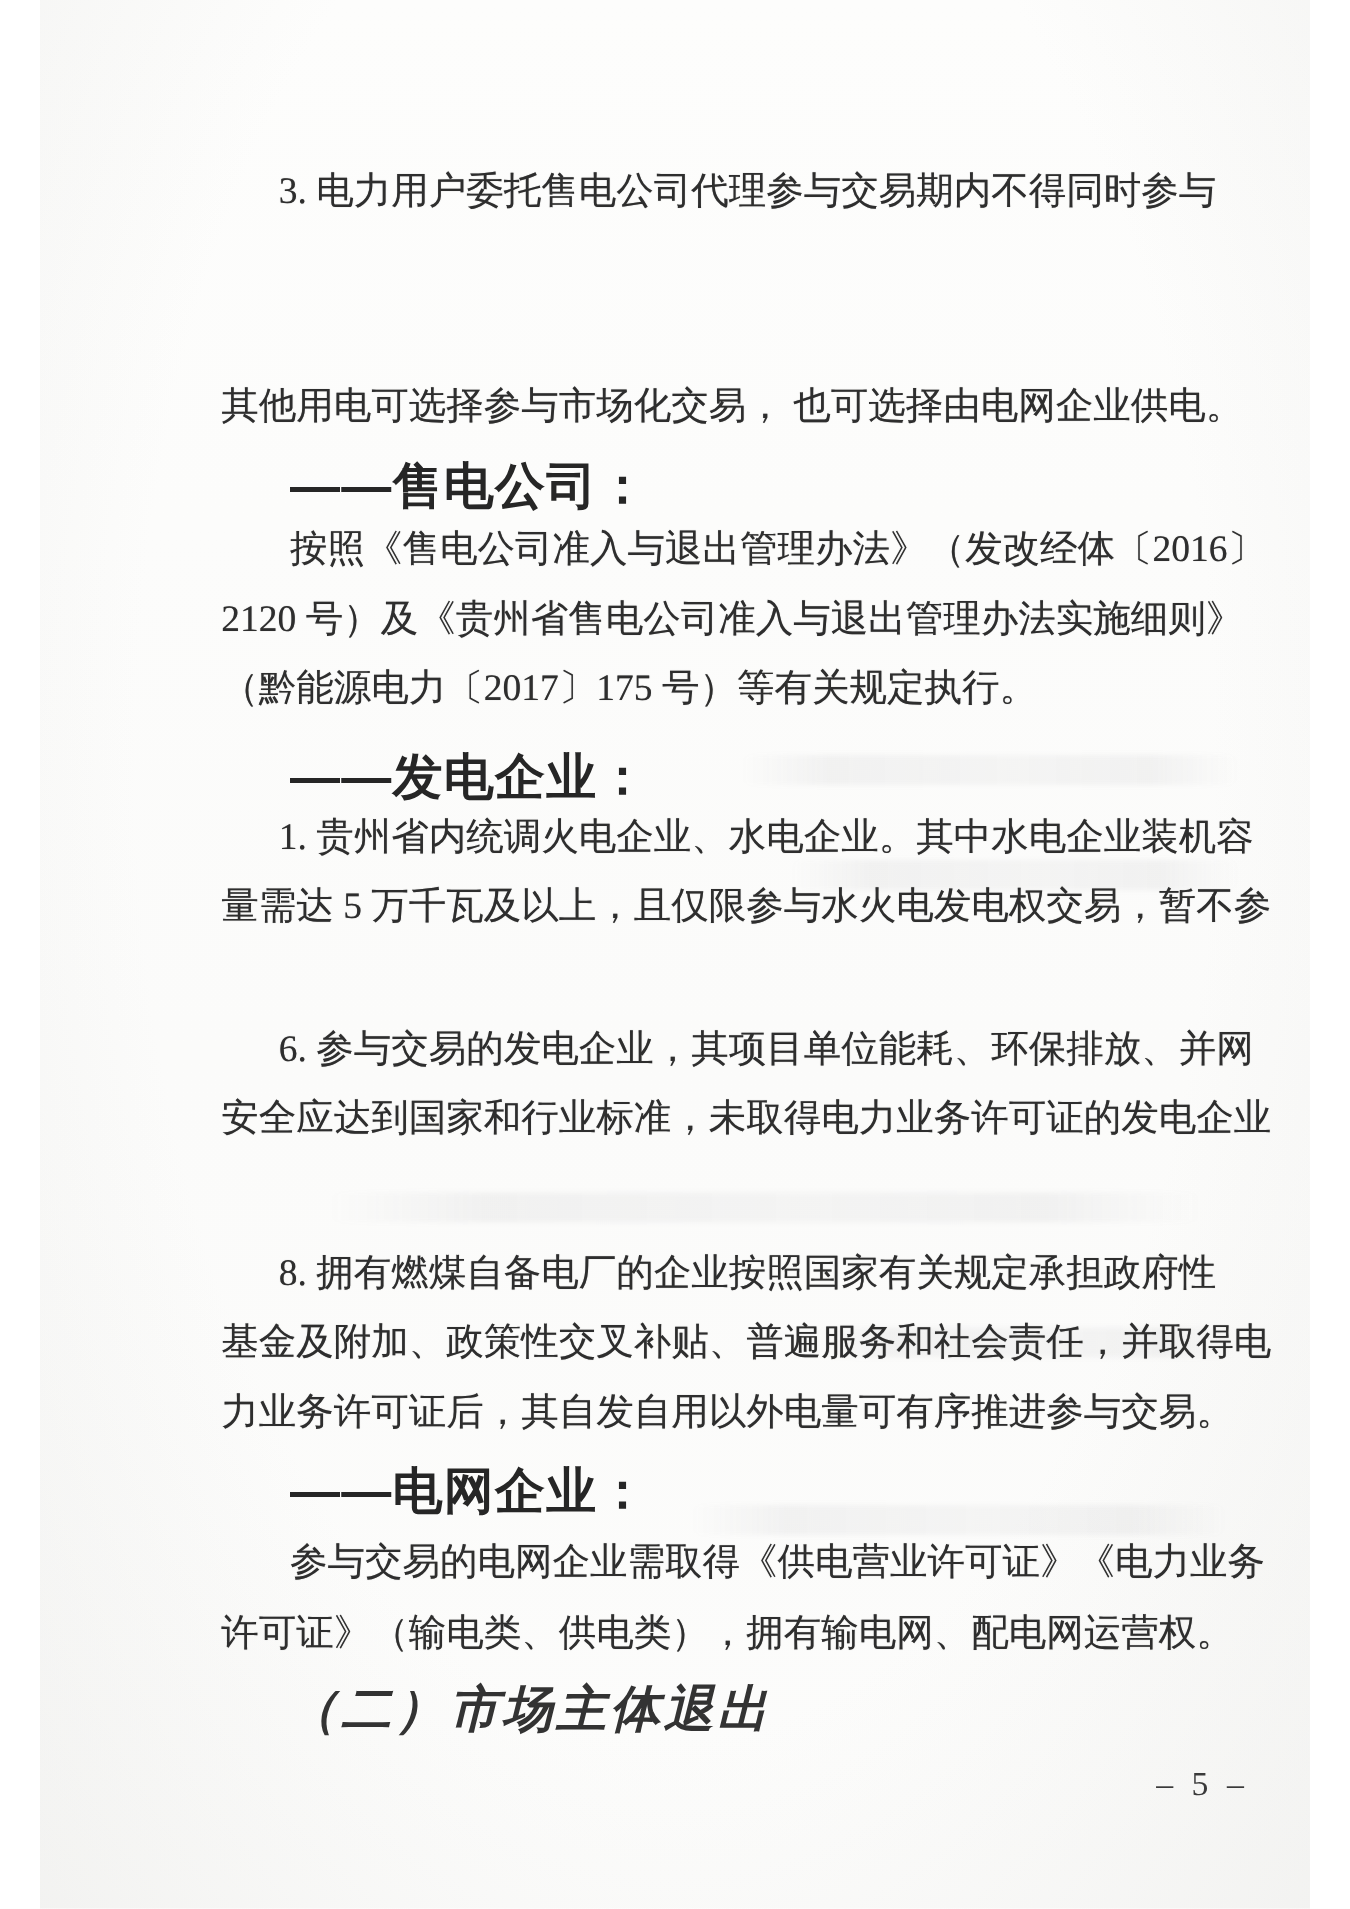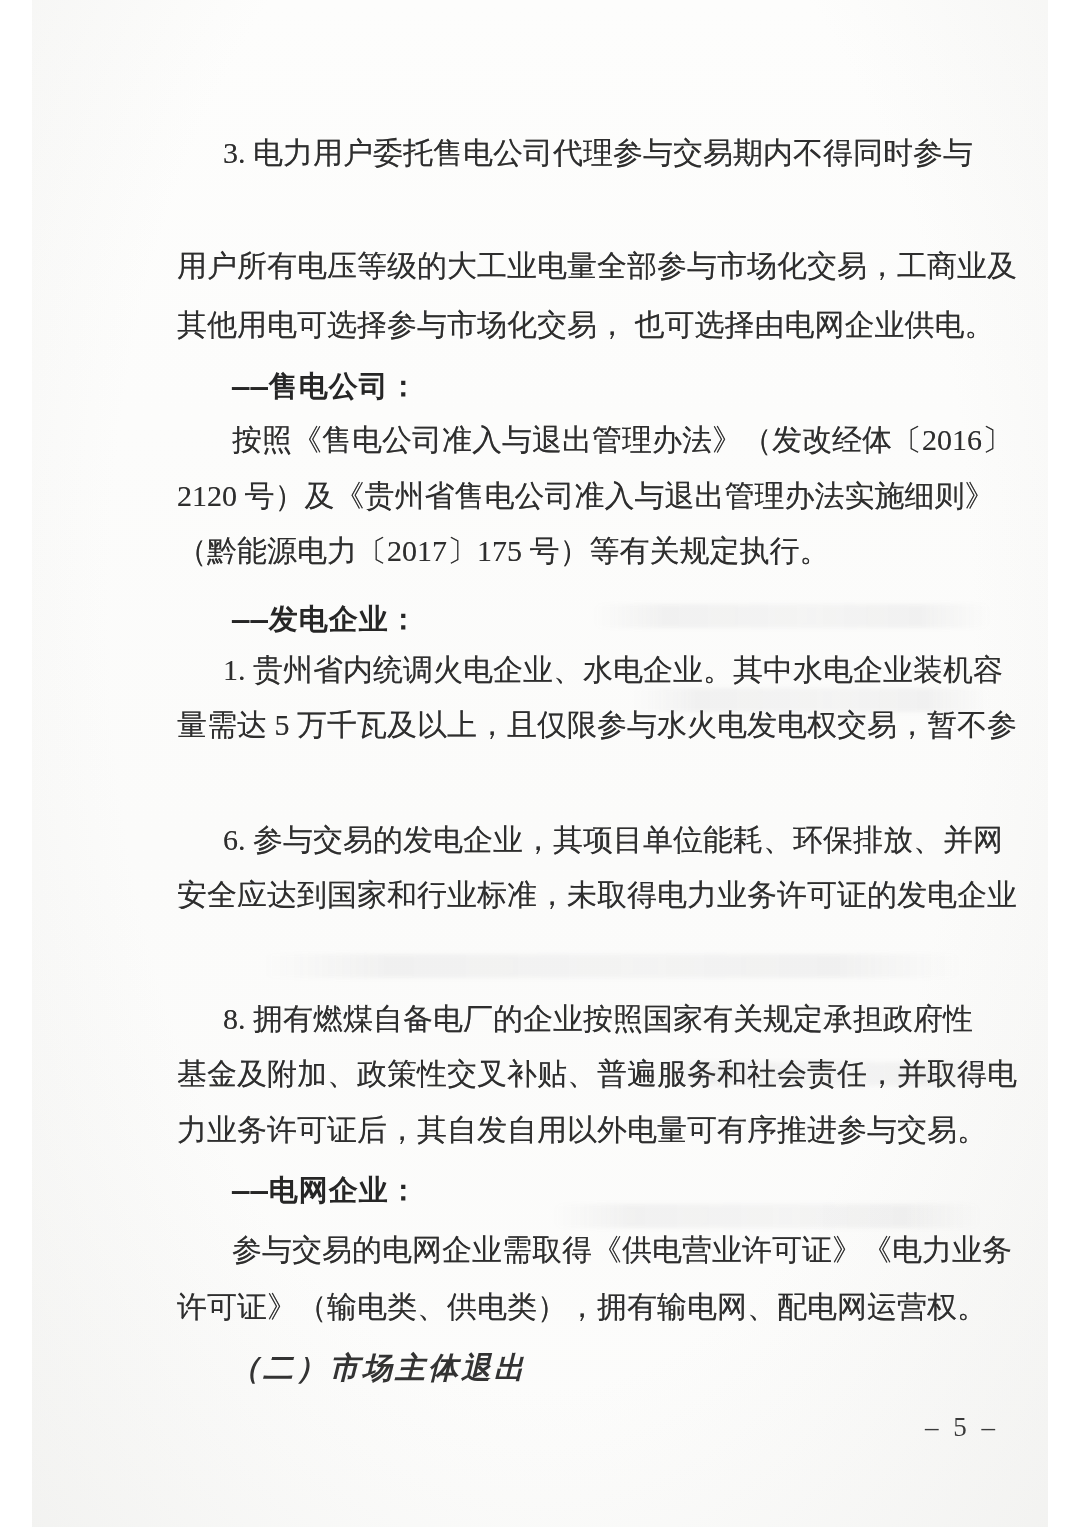--- a/index.html
+++ b/index.html
@@ -31,36 +31,36 @@
     color: #2e2e2e;
     text-shadow: 0 0 0.6px rgba(46,46,46,0.55);
   }
   .indent-num { padding-left: 46px; }
   .indent-w  { padding-left: 55px; }
   .heading {
     position: absolute;
     left: 200px;
     height: 46px;
     line-height: 46px;
-    font-family: Liberation Mono, monospace;
+    font-family: Liberation Sans, sans-serif;
     font-weight: 700;
-    font-size: 29px;
+    font-size: 40px;
     letter-spacing: 1px;
     color: #262626;
     white-space: pre;
   }
   .subheading {
     position: absolute;
     left: 198px;
     height: 46px;
     line-height: 46px;
     font-family: "Liberation Serif", "DejaVu Serif", serif;
     font-style: italic;
     font-weight: 600;
-    font-size: 30px;
+    font-size: 40px;
     letter-spacing: 3px;
     color: #333333;
     white-space: pre;
   }
   .page-number {
     position: absolute;
     left: 893px;
     top: 1412px;
     font-size: 27px;
     letter-spacing: 4px;
@@ -87,21 +87,20 @@
 
 <div class="page">
 
   <div class="smudge" style="top:604px;  left:560px; width:400px;"></div>
   <div class="smudge" style="top:688px;  left:600px; width:360px;"></div>
   <div class="smudge" style="top:954px;  left:230px; width:700px;"></div>
   <div class="smudge" style="top:1062px; left:620px; width:340px;"></div>
   <div class="smudge" style="top:1204px; left:520px; width:430px;"></div>
 
   <div class="line indent-num" style="top:131px">3. 电力用户委托售电公司代理参与交易期内不得同时参与</div>
-  <div class="line" style="top:244px">用户所有电压等级的大工业电量全部参与市场化交易，工商业及</div>
   <div class="line" style="top:303px">其他用电可选择参与市场化交易， 也可选择由电网企业供电。</div>
 
   <div class="heading" style="top:366px">——售电公司：</div>
 
   <div class="line indent-w" style="top:418px">按照《售电公司准入与退出管理办法》（发改经体〔2016〕</div>
   <div class="line" style="top:474px">2120 号）及《贵州省售电公司准入与退出管理办法实施细则》</div>
   <div class="line" style="top:529px">（黔能源电力〔2017〕175 号）等有关规定执行。</div>
 
   <div class="heading" style="top:599px">——发电企业：</div>
 

